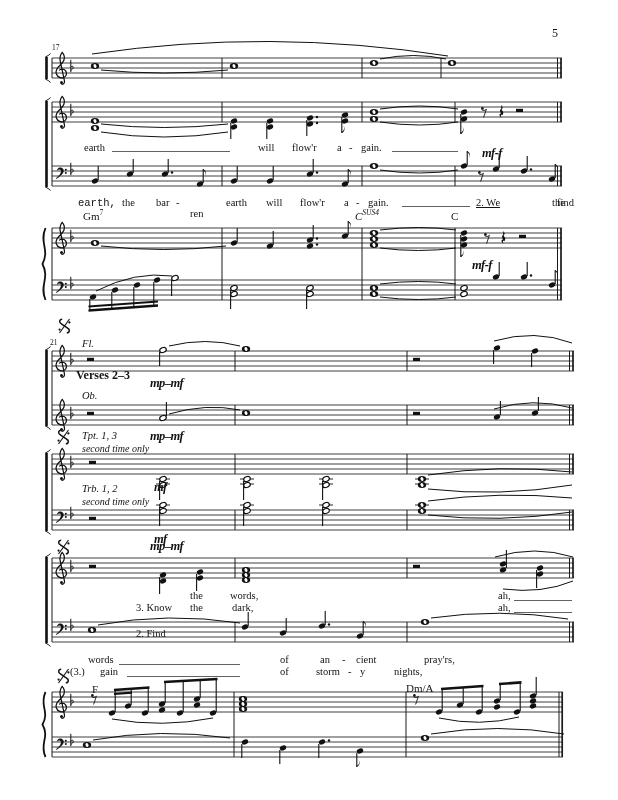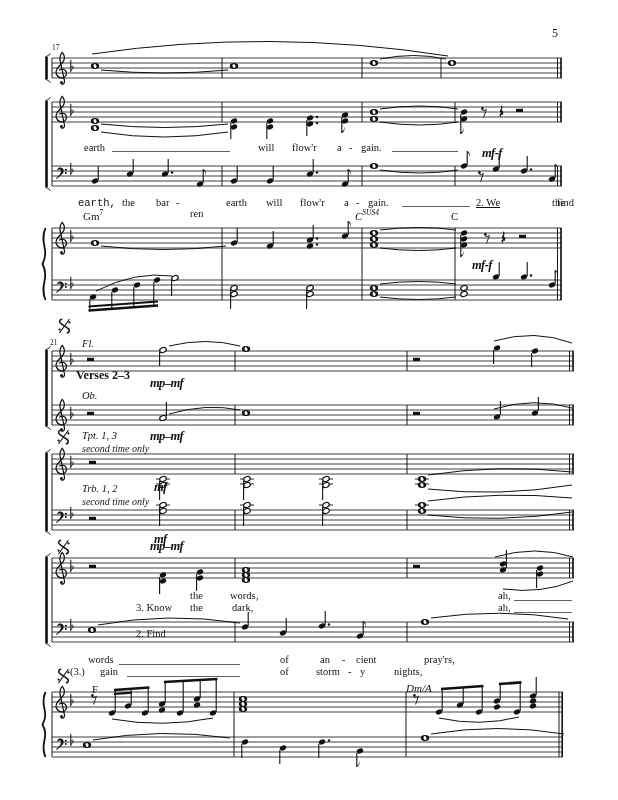--- a/index.html
+++ b/index.html
@@ -560,15 +560,15 @@
 <span class="t lyr" style="left:398px;top:654px;margin-left:26px;">pray'rs,</span>
 <span class="t lyr" style="left:70px;top:666px;">(3.)</span>
 <span class="t lyr" style="left:100px;top:666px;">gain</span>
 <span class="t lyr" style="left:280px;top:666px;">of</span>
 <span class="t lyr" style="left:316px;top:666px;">storm</span>
 <span class="t lyr" style="left:348px;top:666px;">-</span>
 <span class="t lyr" style="left:360px;top:666px;">y</span>
 <span class="t lyr" style="left:394px;top:666px;">nights,</span>
 
 <span class="t chd" style="left:92px;top:681px;"><span>F</span><sup></sup></span>
-<span class="t chd" style="left:406px;top:680px;font-style:italic;"><span>Dm/A</span><sup></sup></span>
+<span class="t chd" style="left:406px;top:680px;"><span>Dm/A</span><sup></sup></span>
 
 </div>
 
 </body></html>

